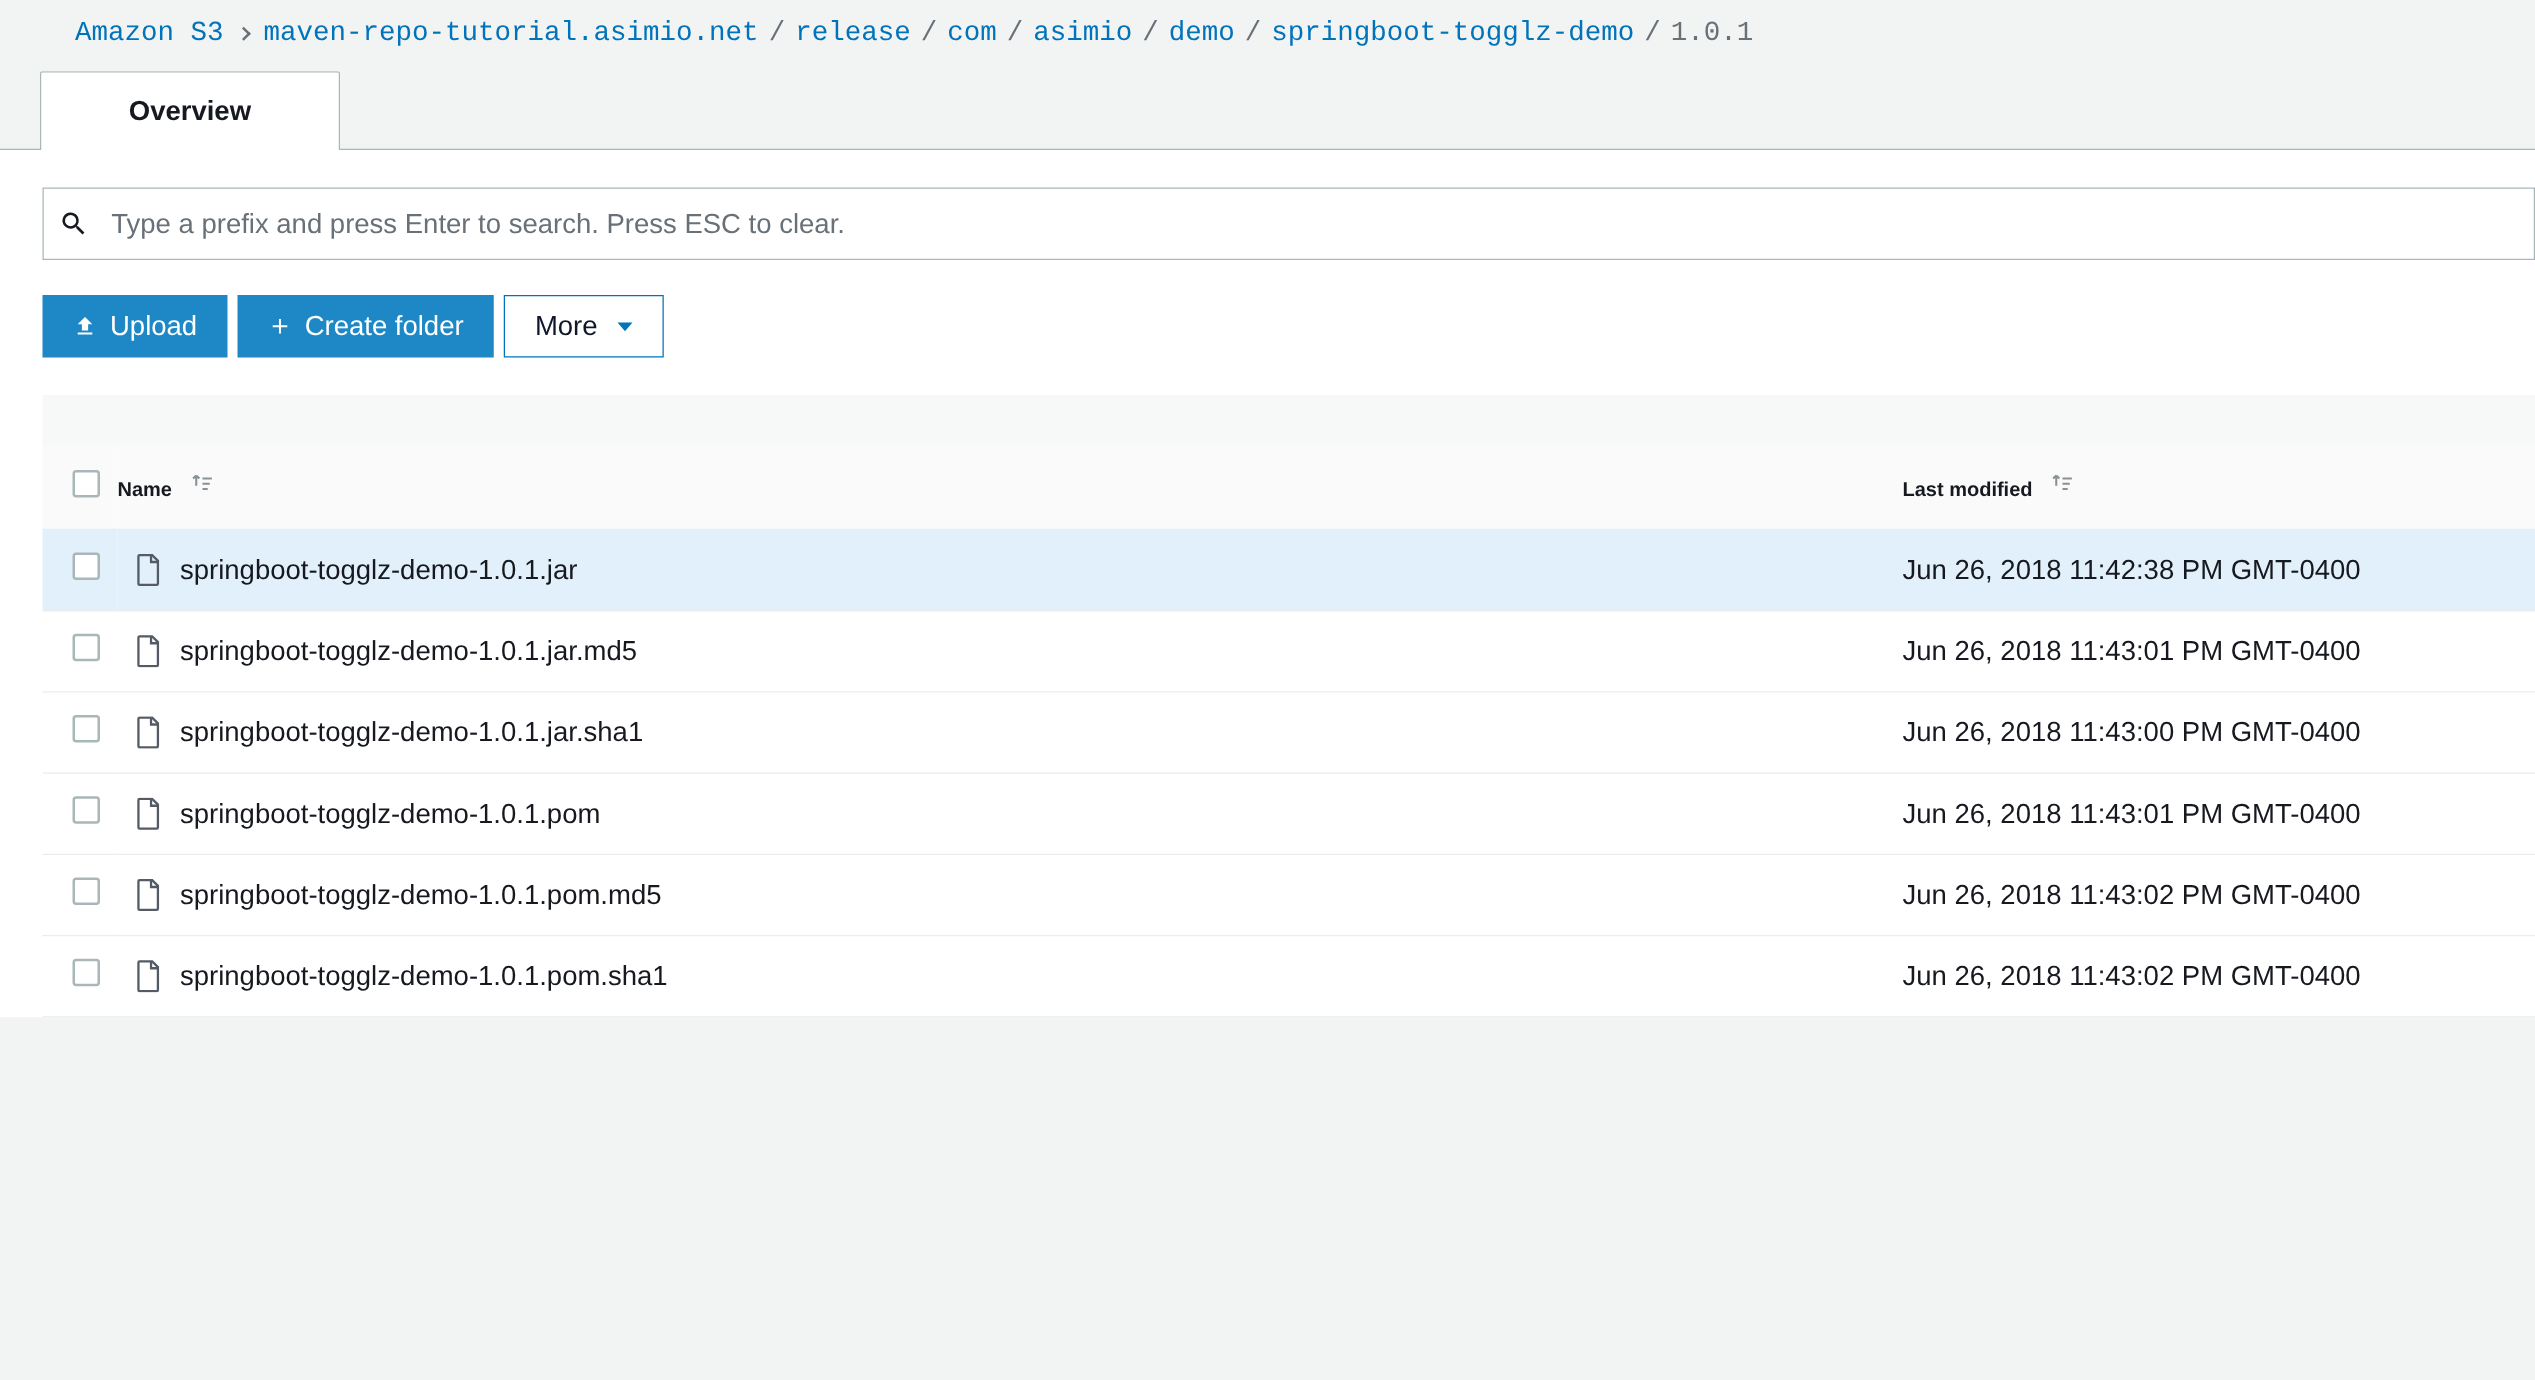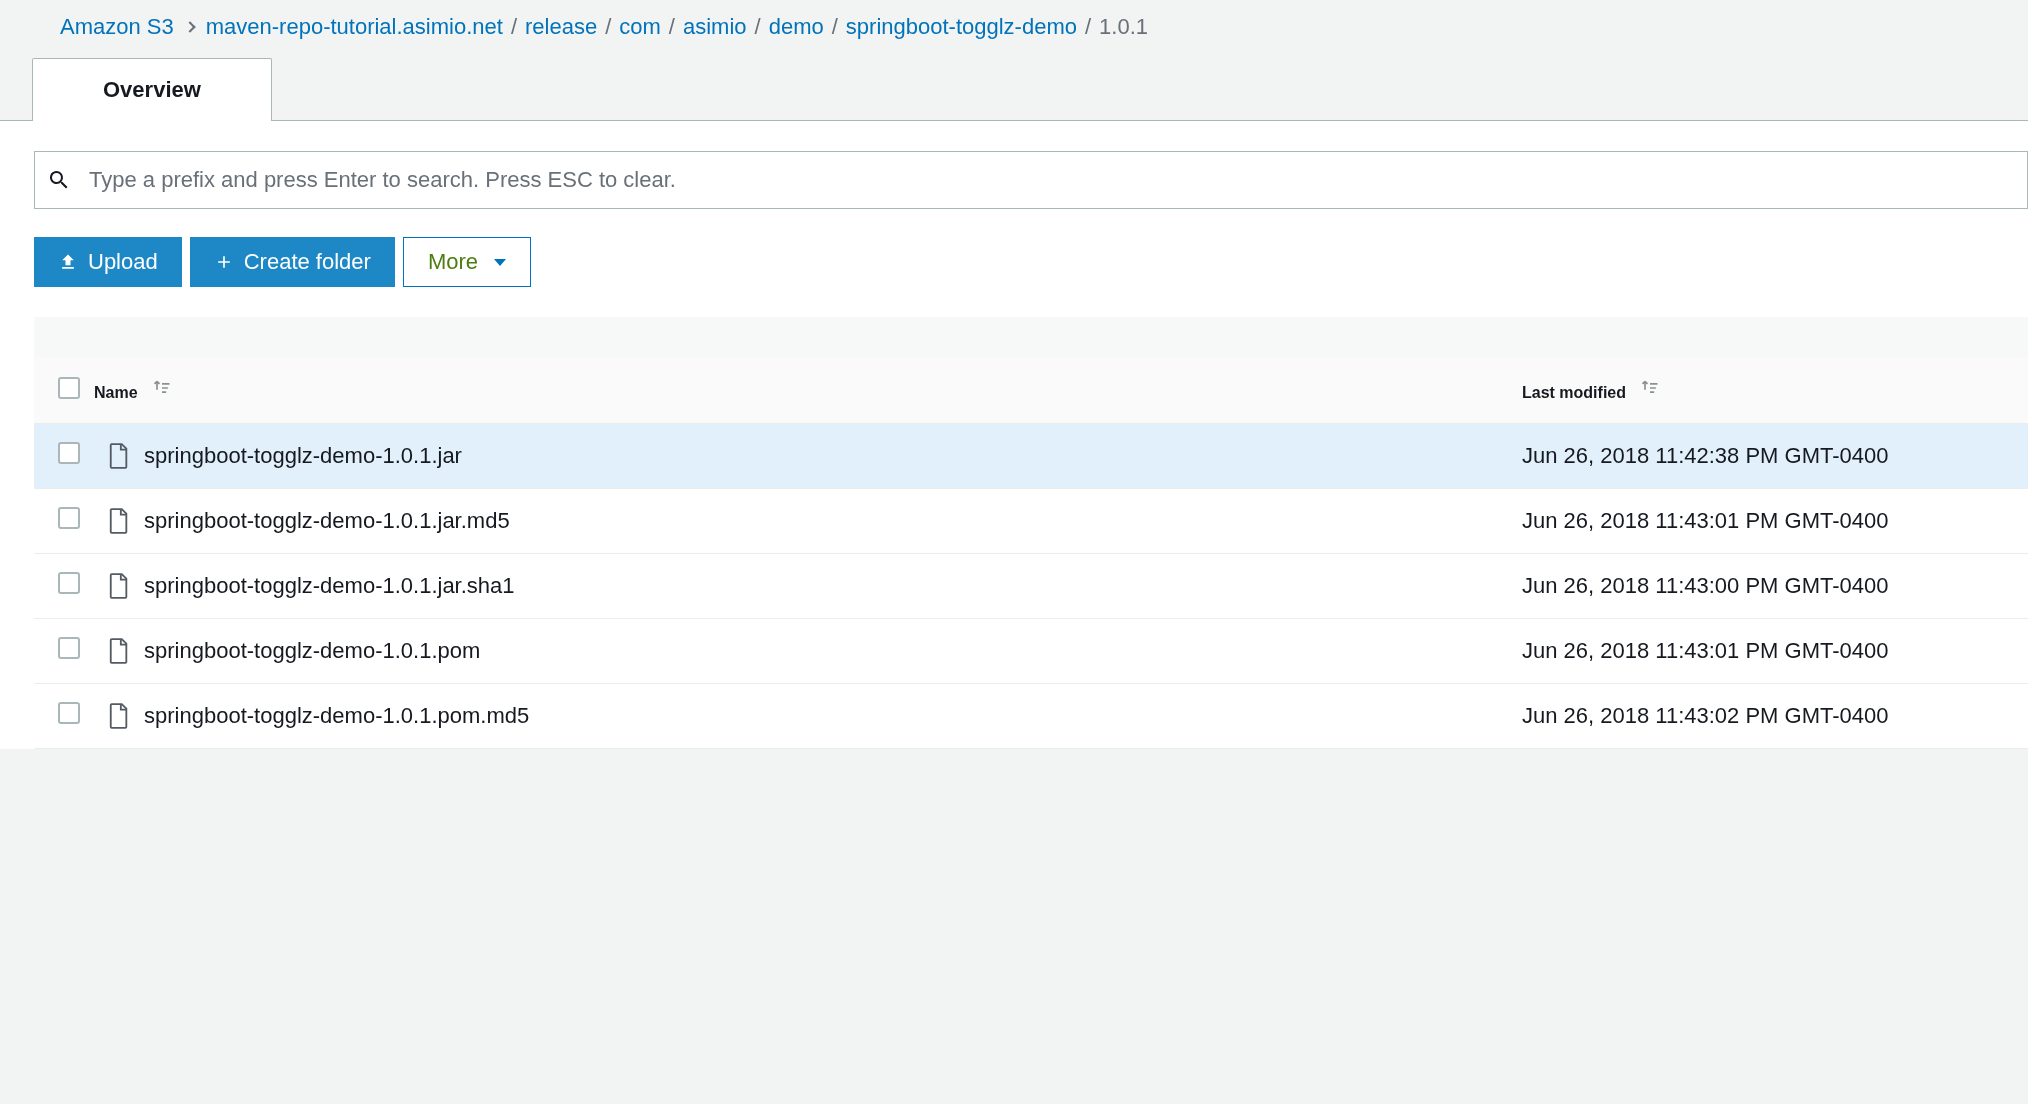--- a/index.html
+++ b/index.html
@@ -11,20 +11,21 @@
     }
     .container { width: 2028px; }
     
     .breadcrumb {
       display: flex;
       align-items: center;
       gap: 8px;
       padding: 14px 26px 18px 60px;
       font-size: 22px;
       flex-wrap: wrap;
+      font-family: Liberation Mono, monospace;
     }
     .breadcrumb a { color: #0073bb; text-decoration: none; cursor: pointer; }
     .breadcrumb .sep { color: #687078; }
     .breadcrumb .current { color: #687078; }
     .chev {
       display: inline-block;
       width: 8px; height: 8px;
       border-right: 2px solid #687078;
       border-top: 2px solid #687078;
       transform: rotate(45deg);
@@ -63,21 +64,21 @@
     .toolbar { display: flex; gap: 8px; margin-bottom: 30px; }
     .btn {
       display: inline-flex; align-items: center; gap: 10px;
       border: none; cursor: pointer;
       font-size: 22px; font-weight: 500;
       padding: 12px 24px;
       height: 50px;
     }
     .btn-primary { background: #1e88c7; color: #fff; }
     .btn-secondary {
-      background: #fff; border: 1px solid #0073bb; color: #4d7c0f;
+      background: #fff; border: 1px solid #0073bb; color: #0f172a;
     }
     .btn svg { width: 20px; height: 20px; fill: currentColor; }
     .caret-down {
       width: 0; height: 0;
       border-left: 6px solid transparent;
       border-right: 6px solid transparent;
       border-top: 7px solid #0073bb;
       margin-left: 6px;
     }
     
@@ -257,17 +258,30 @@
               <div class="namecell">
                 <svg class="file-icon" viewBox="0 0 24 28">
                   <path d="M4 1h11l5 5v20a1 1 0 0 1-1 1H4a1 1 0 0 1-1-1V2a1 1 0 0 1 1-1z" fill="none" stroke="#545b64" stroke-width="2"></path>
                   <path d="M14 1v6h6" fill="none" stroke="#545b64" stroke-width="2"></path>
                 </svg>
                 <span class="fname">springboot-togglz-demo-1.0.1.pom.md5</span>
               </div>
             </td>
     <td class="date">Jun 26, 2018 11:43:02 PM GMT-0400</td>
           </tr>
+          <tr>
+    <td class="chkcell"><span class="chk"></span></td>
+    <td>
+              <div class="namecell">
+                <svg class="file-icon" viewBox="0 0 24 28">
+                  <path d="M4 1h11l5 5v20a1 1 0 0 1-1 1H4a1 1 0 0 1-1-1V2a1 1 0 0 1 1-1z" fill="none" stroke="#545b64" stroke-width="2"></path>
+                  <path d="M14 1v6h6" fill="none" stroke="#545b64" stroke-width="2"></path>
+                </svg>
+                <span class="fname">springboot-togglz-demo-1.0.1.pom.sha1</span>
+              </div>
+            </td>
+    <td class="date">Jun 26, 2018 11:43:02 PM GMT-0400</td>
+          </tr>
         </tbody>
     </table>
 
   </div>
 </div>
 
 </body></html>

